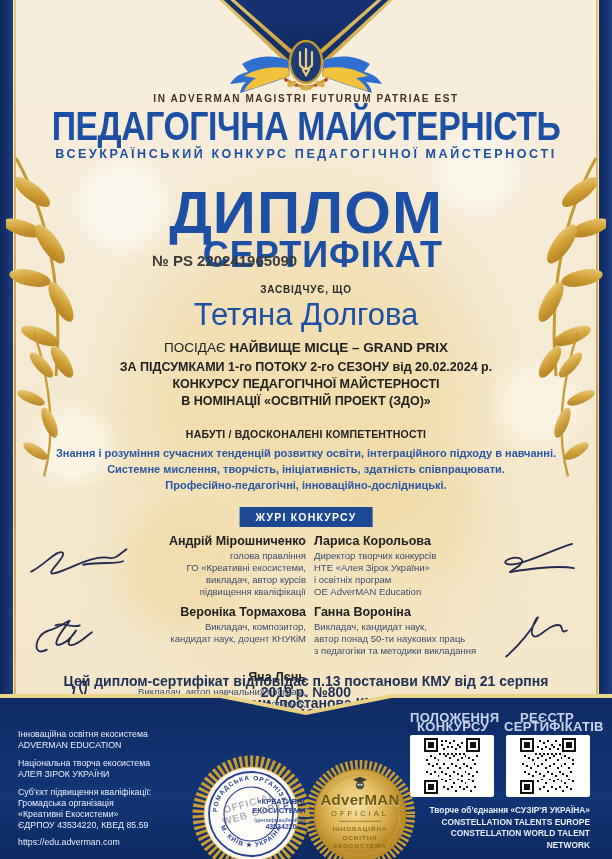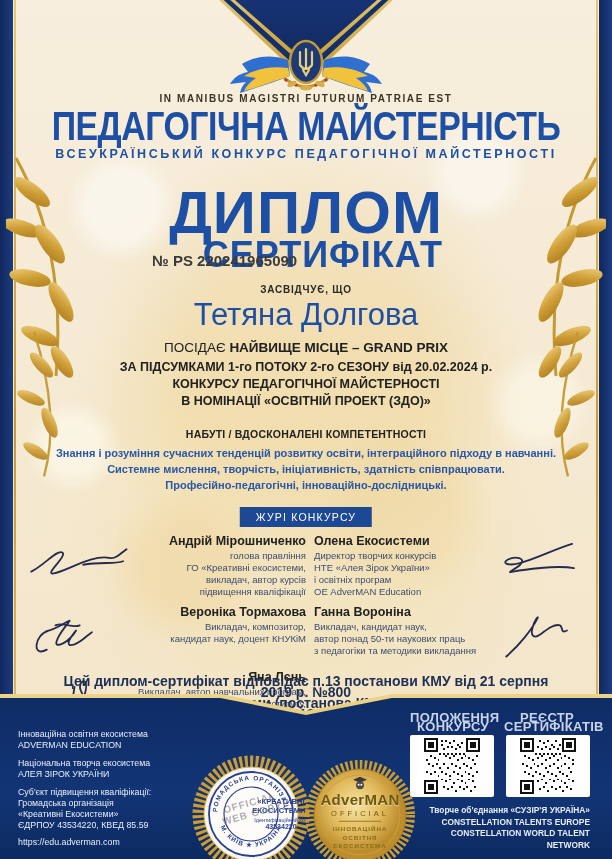--- a/index.html
+++ b/index.html
@@ -64,21 +64,21 @@
   .award .l1 { font-size:13.5px; margin-bottom:4px; }
   .award .l1 b { font-weight:800; }
   .award p { font-size:12.5px; font-weight:600; line-height:17px; }
   .award p.bold { font-weight:800; }
 
   .comp { position:absolute; top:428px; left:20px; right:20px; text-align:center; }
   .comp h3 { font-size:10.5px; font-weight:700; color:#222; margin-bottom:5px; letter-spacing:.2px; }
   .comp p { font-size:11px; font-weight:600; color:#2a57a5; line-height:16px; }
 
   .jury-badge { position:absolute; top:507px; left:50%; transform:translateX(-50%);
-    background:#1d4893; color:#fff; font-size:10.5px; font-weight:400; letter-spacing:1.2px;
+    background:#1d4893; color:#fff; font-size:10.5px; font-weight:700; letter-spacing:1.2px;
     padding:4px 16px; }
 
   .jury { position:absolute; top:534px; left:26px; right:26px; display:flex; }
   .jcol { width:50%; display:flex; flex-direction:column; }
   .jrow { display:flex; align-items:flex-start; margin-bottom:7px; }
   .jtext { flex:1; }
   .jname { font-size:12.5px; font-weight:700; color:#222; margin-bottom:2px; }
   .jrole { font-size:9.5px; color:#3c4c6e; line-height:12px; white-space:pre-line; }
   .jcol.left .jtext { text-align:right; }
   .jcol.right .jtext { text-align:left; padding-left:8px; }
@@ -198,21 +198,21 @@
     <ellipse cx="26" cy="122" rx="14" ry="5.5" fill="url(#lg)" transform="rotate(24 26 122)"></ellipse>
   </svg>
   <svg class="laurel2 r" viewBox="0 0 60 150">
     <path d="M8 4 C30 50 44 100 38 146" stroke="#c49a34" stroke-width="2.4" fill="none"></path>
     <ellipse cx="20" cy="36" rx="16" ry="6" fill="url(#lg)" transform="rotate(40 20 36)"></ellipse>
     <ellipse cx="14" cy="70" rx="15" ry="5.5" fill="url(#lg)" transform="rotate(16 14 70)"></ellipse>
     <ellipse cx="36" cy="92" rx="16" ry="6" fill="url(#lg)" transform="rotate(60 36 92)"></ellipse>
     <ellipse cx="26" cy="122" rx="14" ry="5.5" fill="url(#lg)" transform="rotate(24 26 122)"></ellipse>
   </svg>
 
-  <div class="motto">IN MANIBUS MAGISTRI FUTURUM PATRIAE EST</div>
+  <div class="motto">IN ADVERMAN MAGISTRI FUTURUM PATRIAE EST</div>
   <div class="title">ПЕДАГОГІЧНА МАЙСТЕРНІСТЬ</div>
   <div class="subtitle">ВСЕУКРАЇНСЬКИЙ КОНКУРС ПЕДАГОГІЧНОЇ МАЙСТЕРНОСТІ</div>
 
   <div class="dip1">ДИПЛОМ</div>
   <div class="dip2">СЕРТИФІКАТ</div>
   <div class="certnum">№ PS 220241965090</div>
   <div class="certifies">ЗАСВІДЧУЄ, ЩО</div>
   <div class="awardee">Тетяна Долгова</div>
 
   <div class="award">
@@ -265,21 +265,21 @@
             <div class="jname">Яна Лєнь</div>
             <div class="jrole">Викладач, автор навчальних програм,
 стипендіат премії Гете Інституту,
 призер видавництва Hüber</div>
           </div>
       </div>
     </div>
     <div class="jcol right">
       <div class="jrow">
         <div class="jtext">
-            <div class="jname">Олена Екосистеми</div>
+            <div class="jname">Лариса Корольова</div>
             <div class="jrole">Директор творчих конкурсів
 НТЕ «Алея Зірок України»
 і освітніх програм
 ОЕ AdverMAN Education</div>
           </div>
         <svg class="sig" viewBox="0 0 120 60">
           <path d="M104 8 C84 14 60 26 44 30 C30 34 22 30 30 26 C38 22 52 24 44 32 C38 38 26 42 36 40 C46 38 86 32 106 36"></path>
           </svg>
       </div>
       <div class="jrow">

